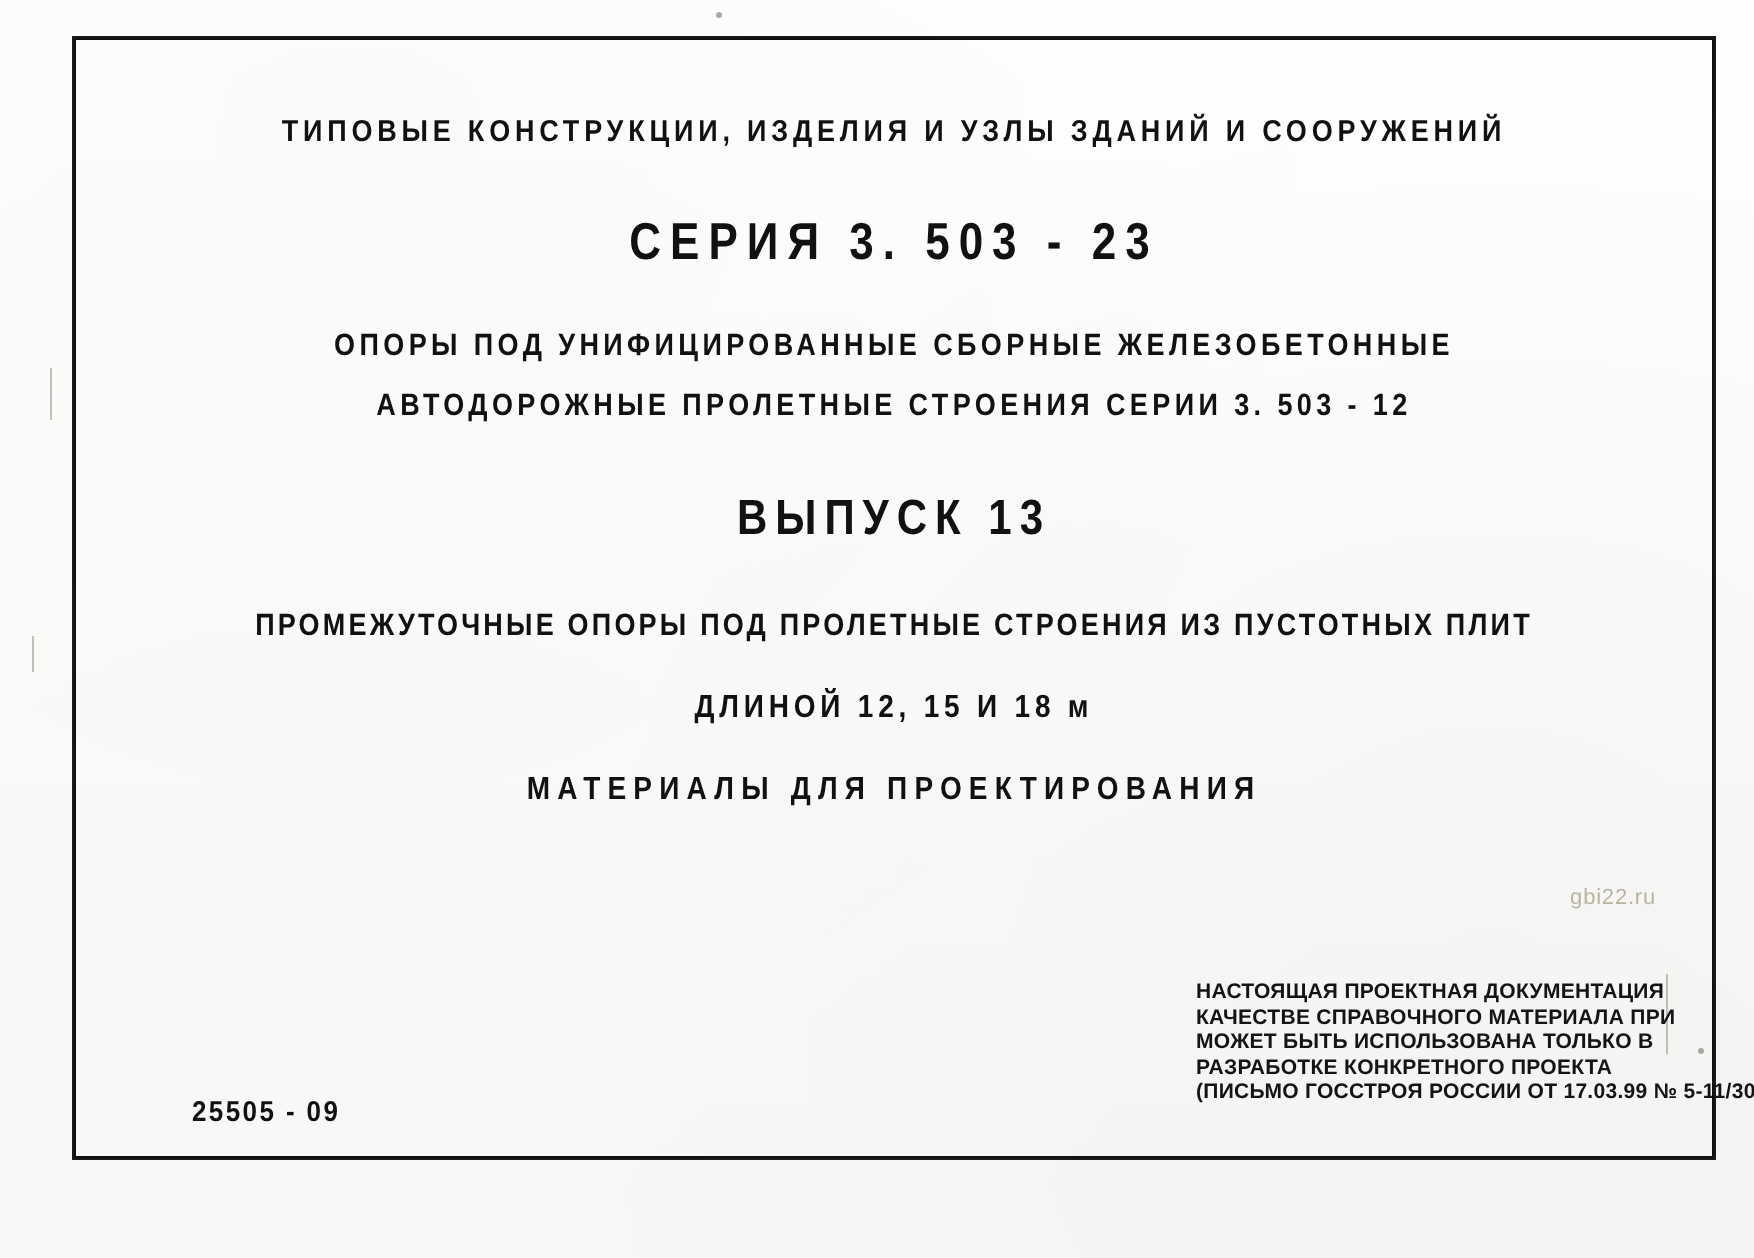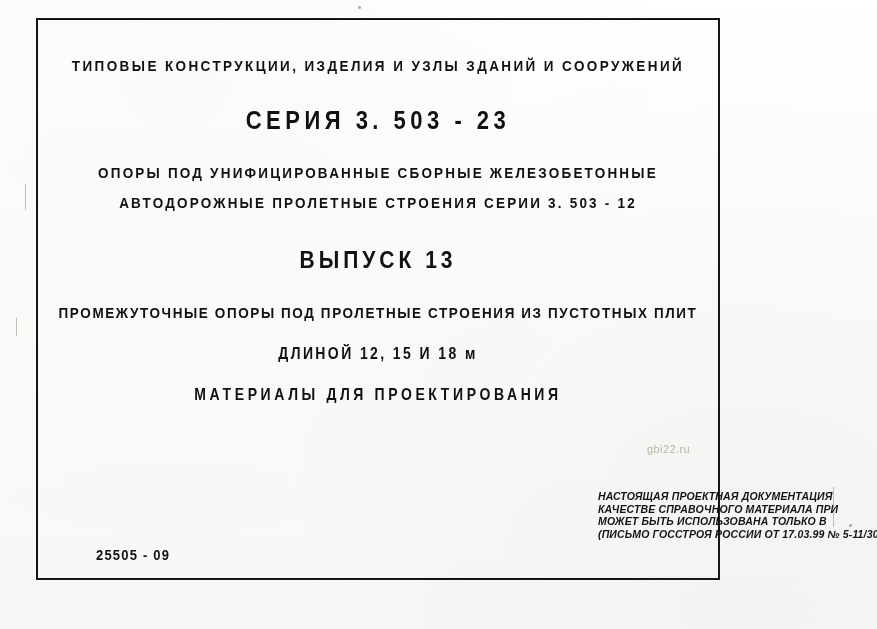--- a/index.html
+++ b/index.html
@@ -24,21 +24,21 @@
       radial-gradient(circle at 20% 10%, rgba(0,0,0,0.015), rgba(0,0,0,0) 60%),
       radial-gradient(circle at 85% 80%, rgba(0,0,0,0.02), rgba(0,0,0,0) 55%),
       linear-gradient(180deg, #ffffff 0%, #fbfbf9 50%, #f7f7f5 100%);
     pointer-events: none;
   }
   
   #sheet-frame {
     position: absolute;
     left: 36px;
     top: 18px;
-    width: 684px;
+    width: 822px;
     height: 562px;
     border: 2px solid #1a1a1a;
     box-sizing: border-box;
   }
   #sheet-frame::after {
     content: "";
     position: absolute;
     left: -1px;
     top: -1px;
     right: -1px;
@@ -129,21 +129,21 @@
     left: 560px;
     top: 470px;
     width: 250px;
     font-size: 10.5px;
     line-height: 12.6px;
     letter-spacing: 0.15px;
     color: #141414;
     font-weight: 600;
     text-align: left;
   }
-  #disclaimer div { white-space: nowrap; font-style: italic; }
+  #disclaimer div { white-space: nowrap; }
 
   
   #doc-code {
     position: absolute;
     left: 58px;
     top: 528px;
     font-size: 13px;
     letter-spacing: 1.2px;
     font-weight: 600;
     transform: scaleY(1.1);
@@ -183,18 +183,19 @@
     <div class="line desc-line-1">ПРОМЕЖУТОЧНЫЕ ОПОРЫ ПОД ПРОЛЕТНЫЕ СТРОЕНИЯ ИЗ ПУСТОТНЫХ ПЛИТ</div>
     <div class="line desc-line-2">ДЛИНОЙ   12, 15  И  18 м</div>
     <div class="line materials-line">МАТЕРИАЛЫ    ДЛЯ    ПРОЕКТИРОВАНИЯ</div>
 
     <div id="watermark">gbi22.ru</div>
 
     <div id="disclaimer">
       <div>НАСТОЯЩАЯ ПРОЕКТНАЯ ДОКУМЕНТАЦИЯ</div>
       <div>КАЧЕСТВЕ СПРАВОЧНОГО МАТЕРИАЛА ПРИ</div>
       <div>МОЖЕТ БЫТЬ ИСПОЛЬЗОВАНА ТОЛЬКО В</div>
+      <div>РАЗРАБОТКЕ КОНКРЕТНОГО ПРОЕКТА</div>
       <div>(ПИСЬМО ГОССТРОЯ РОССИИ ОТ 17.03.99 № 5-11/30)</div>
     </div>
 
     <div id="doc-code">25505 - 09</div>
   </div>
 </div>
 
 </body></html>

